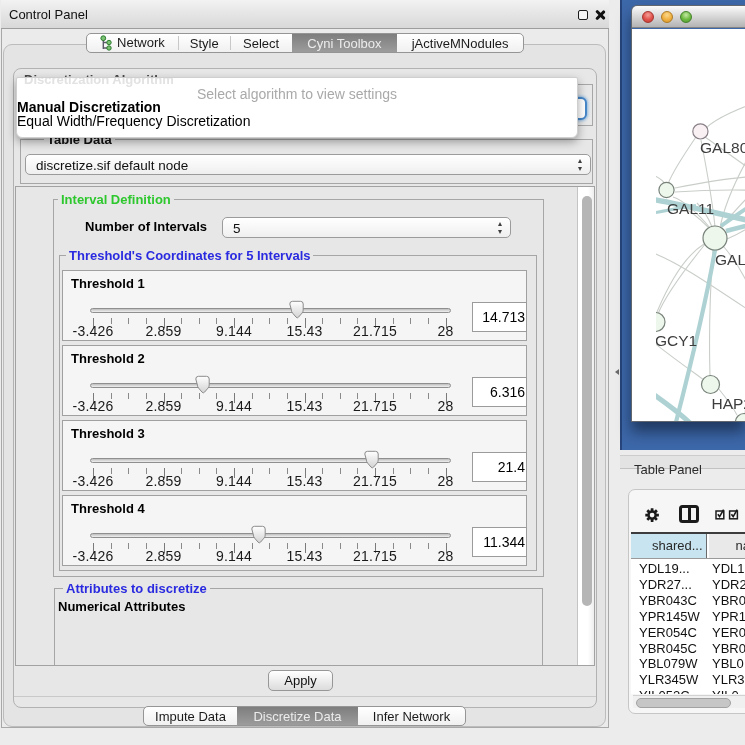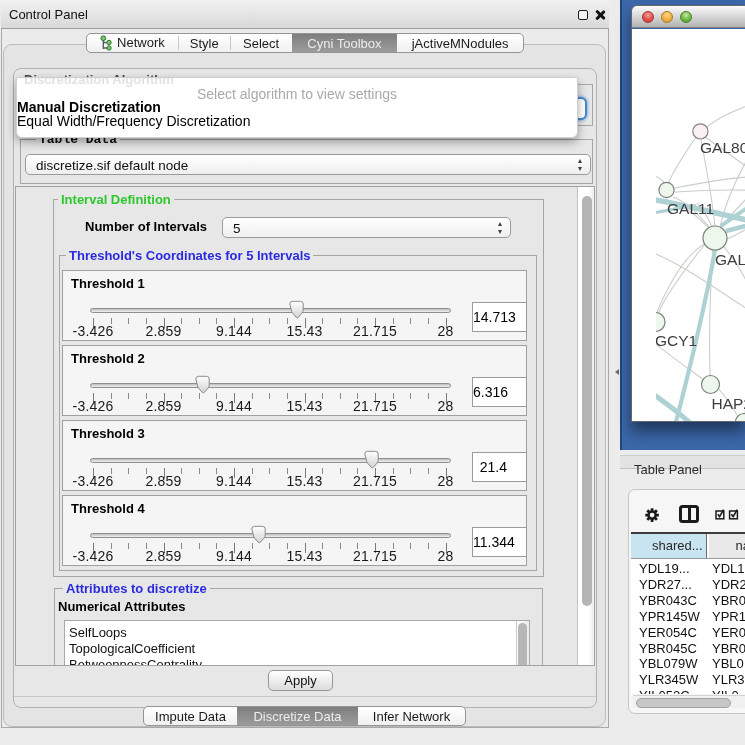--- a/index.html
+++ b/index.html
@@ -19,21 +19,21 @@
   border-left:2.5px solid transparent; border-right:2.5px solid transparent; border-top:4px solid #3f3f3f; }
 .tpanel { position:absolute; left:46px; width:465px; height:71px; background:#f5f5f5; border:1px solid #a0a0a0; }
 .tpanel .ttitle { position:absolute; left:8px; top:5px; font-size:13px; font-weight:bold; color:#000; }
 .track { position:absolute; left:27px; top:37px; width:361px; height:5px; border:1px solid #8f8f8f;
   border-radius:3px; background:linear-gradient(to bottom,#bdbdbd,#f0f0f0); }
 .minorticks { position:absolute; left:30px; top:47px; width:354px; height:6px;
   background:repeating-linear-gradient(to right, #8a8a8a 0 1px, transparent 1px 17.625px); }
 .majortick { position:absolute; top:47px; width:1px; height:10px; background:#7a7a7a; }
 .tlabel { position:absolute; top:52px; font-size:14px; color:#1a1a1a; transform:translateX(-50%); letter-spacing:0.2px; }
 .numbox { position:absolute; left:409px; top:31px; width:55px; height:30px; background:#fff;
-  border:1px solid #9b9b9b; font-size:14px; color:#000; text-align:right; line-height:28px; padding-right:19px; }
+  border:1px solid #9b9b9b; font-size:14px; color:#000; text-align:right; line-height:28px; padding-right:1px; }
 .thumb { position:absolute; top:29px; width:17px; height:22px; }
 .tabtext { font-size:13px; color:#1a1a1a; line-height:20px; }
 </style>
 </head>
 <body>
 
 <div class="abs" style="left:1px; top:0; width:608px; height:728px; background:#ebebeb; border:1px solid #a8a8a8; border-top:none;"></div>
 
 <div class="abs" style="left:1px; top:0; width:608px; height:29px;
   background:linear-gradient(to bottom,#f2f2f2,#d8d8d8); border-bottom:1px solid #9d9d9d;">
@@ -66,21 +66,21 @@
 </div>
 
 <div class="abs" style="left:13px; top:68px; width:584px; height:640px; background:#e7e7e7; border:1px solid #b2b2b2; border-radius:8px;"></div>
 <div class="abs" style="left:14px; top:696px; width:582px; height:1px; background:#c9c9c9;"></div>
 
 <div class="gbox" style="left:20px; top:84px; width:573px; height:42px;"></div>
 
 <div class="abs" style="left:27px; top:97px; width:560px; height:23px; background:#fff; border:2.5px solid #4787c8; border-radius:6px; box-shadow:0 0 3px 1px #8cb8e0;"></div>
 
 <div class="gbox" style="left:20px; top:139px; width:573px; height:45px;"></div>
-<div class="grouptitle" style="left:36px; top:133px; color:#111;font-family:Liberation Mono, monospace;">Table Data</div>
+<div class="grouptitle" style="left:44px; top:133px; color:#111;">Table Data</div>
 <div class="combo" style="left:25px; top:154px; width:566px; height:21px;">
   <div class="ctext">discretize.sif default node</div>
   <div class="arrows">
       <div class="up"></div>
       <div class="dn"></div>
     </div>
 </div>
 
 <div class="abs" style="left:15px; top:186px; width:580px; height:480px; border:1px solid #a2a2a2; background:#e7e7e7; overflow:hidden;">
 
@@ -190,28 +190,20 @@
     <svg class="thumb" style="left:187.2px;" viewBox="0 0 17 22">
         <path d="M1.8 4 q0-2.7 2.7-2.7 h8 q2.7 0 2.7 2.7 v6.1 q0 1.8-1.2 3 l-3.4 4 q-1.3 1.5-2.6 0 l-3.4-4 q-1.2-1.2-1.2-3 z" fill="url(#tg1)" stroke="#8b8b8b" stroke-width="1"></path>
       </svg>
     <div class="numbox">11.344</div>
   </div>
 
   <div class="gbox" style="left:38px; top:401px; width:489px; height:95px;"></div>
   <div class="grouptitle" style="left:47px; top:395px; color:#2a2ae0;">Attributes to discretize</div>
   <div class="abs" style="left:42px; top:412px; font-size:13px; font-weight:bold; color:#000;">Numerical Attributes</div>
 
-  <div class="abs" style="left:48px; top:433px; width:466px; height:60px; background:#fff; border:1px solid #a8a8a8;">
-    <div class="abs" style="left:4px; top:4px; font-size:13px; color:#111;">SelfLoops</div>
-    <div class="abs" style="left:4px; top:20px; font-size:13px; color:#111;">TopologicalCoefficient</div>
-    <div class="abs" style="left:4px; top:36px; font-size:13px; color:#111;">BetweennessCentrality</div>
-
-    <div class="abs" style="right:0; top:0; width:13px; height:60px; background:linear-gradient(to right,#fdfdfd,#ededed); border-left:1px solid #c9c9c9;"></div>
-    <div class="abs" style="right:2px; top:2px; width:9px; height:56px; background:#b7b7b7; border-radius:4.5px;"></div>
-  </div>
 
   <div class="abs" style="left:561px; top:0; width:19px; height:480px; background:linear-gradient(to right,#ffffff,#ffffff 55%,#e8e8e8); border-left:1px solid #c4c4c4;"></div>
   <div class="abs" style="left:566px; top:9px; width:10px; height:410px; background:#b5b5b5; border-radius:5px;"></div>
 </div>
 
 <div class="abs" style="left:268px; top:670px; width:65px; height:21px; background:linear-gradient(to bottom,#ffffff,#dcdcdc); border:1px solid #979797; border-radius:5px; font-size:13px; text-align:center; line-height:19px; color:#111;">Apply</div>
 
 <div class="abs" style="left:143px; top:706px; width:323px; height:20px; background:linear-gradient(to bottom,#ffffff,#f0f0f0); border:1px solid #959595; border-radius:5px; display:flex; overflow:hidden;">
   <div style="width:93px; text-align:center;" class="tabtext">Impute Data</div>
   <div style="width:121px; text-align:center; background:linear-gradient(to bottom,#7e7e7e,#9c9c9c); color:#ececec;" class="tabtext">Discretize Data</div>

